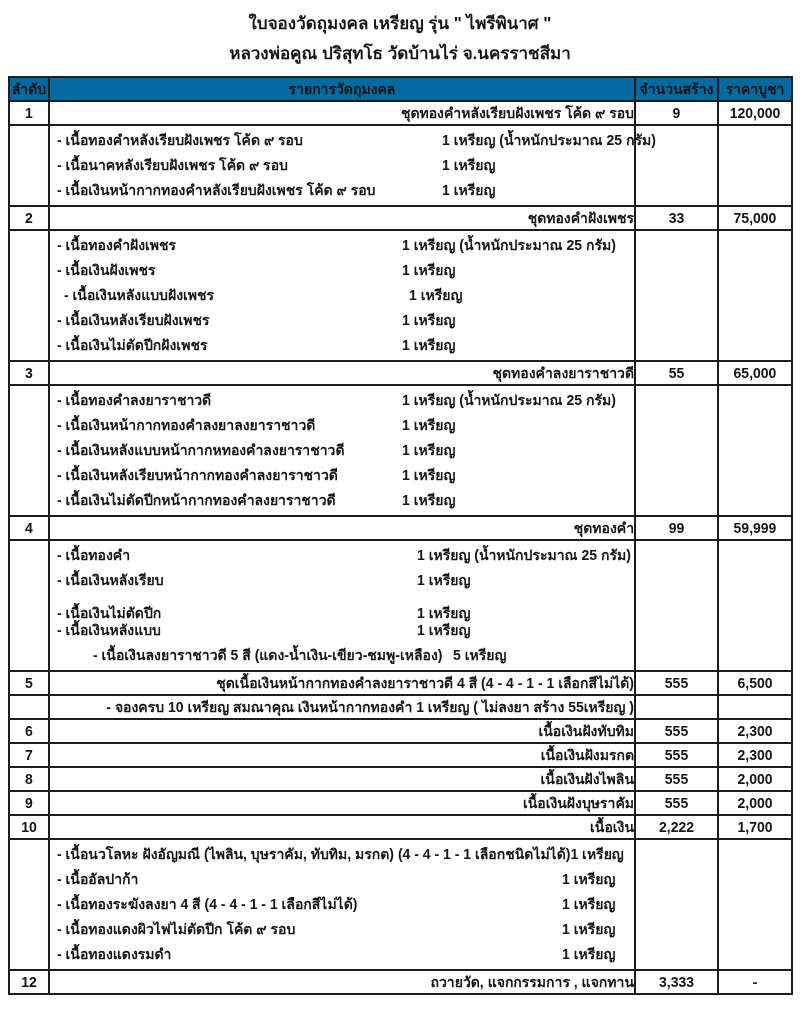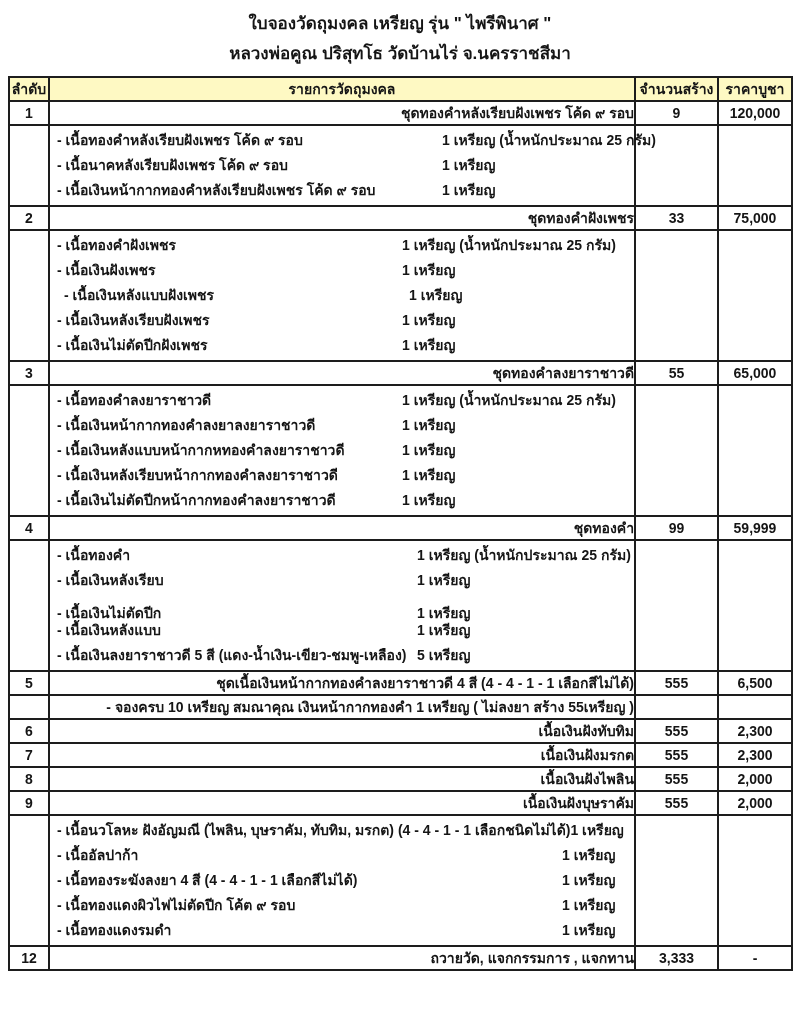--- a/index.html
+++ b/index.html
@@ -14,21 +14,21 @@
   }
   table.order-table{
     border-collapse:collapse;table-layout:fixed;
     margin:7px 0 0 8px;width:785px;
   }
   th,td{
     border:2px solid #1d1d1d;padding:0;
     font-size:14px;font-weight:700;color:#151515;
     vertical-align:middle;overflow:visible;
   }
-  th{height:22px;font-weight:700;background:#fef9c3;}
+  th{height:22px;font-weight:700;background:#0369a1;}
   td{height:22px;background:#fff;}
   .cell-no{text-align:center;}
   .cell-title{text-align:right;padding-left:5px;white-space:nowrap;}
   .cell-qty,.cell-price{text-align:center;}
   .items-cell{padding:2px 0 2px 7px;}
   .item-line{height:25px;line-height:25px;white-space:nowrap;}
   .lbl{display:inline-block;}
   .note-cell{text-align:right;padding-left:2px;white-space:nowrap;}
 </style>
 </head>
@@ -112,21 +112,21 @@
           <td class="cell-qty">99</td>
           <td class="cell-price">59,999</td>
         </tr>
         <tr class="sub-row">
           <td class="cell-no"></td>
           <td class="items-cell">
             <div class="item-line"><span class="lbl" style="min-width: 360px;">- เนื้อทองคำ</span><span class="amt">1 เหรียญ (น้ำหนักประมาณ 25 กรัม)</span></div>
             <div class="item-line"><span class="lbl" style="min-width: 360px;">- เนื้อเงินหลังเรียบ</span><span class="amt">1 เหรียญ</span></div>
             <div class="item-line"><span class="lbl" style="min-width: 360px; margin-top: 8px;">- เนื้อเงินไม่ตัดปีก</span><span class="amt">1 เหรียญ</span></div>
             <div class="item-line"><span class="lbl" style="min-width: 360px;">- เนื้อเงินหลังแบบ</span><span class="amt">1 เหรียญ</span></div>
-            <div class="item-line"><span class="lbl" style="min-width: 360px;">- เนื้อเงินลงยาราชาวดี 5 สี (แดง-น้ำเงิน-เขียว-ชมพู-เหลือง)</span><span class="amt">5 เหรียญ</span></div>
+            <div class="item-line"><span class="lbl" style="min-width: 360px; margin-left: 36px;">- เนื้อเงินลงยาราชาวดี 5 สี (แดง-น้ำเงิน-เขียว-ชมพู-เหลือง)</span><span class="amt">5 เหรียญ</span></div>
           </td>
           <td class="cell-qty"></td>
           <td class="cell-price"></td>
         </tr>
         <tr class="main-row">
           <td class="cell-no">5</td>
           <td class="cell-title">ชุดเนื้อเงินหน้ากากทองคำลงยาราชาวดี  4 สี  (4 - 4 - 1 - 1 เลือกสีไม่ได้)</td>
           <td class="cell-qty">555</td>
           <td class="cell-price">6,500</td>
         </tr>
@@ -153,20 +153,26 @@
           <td class="cell-title">เนื้อเงินฝังไพลิน</td>
           <td class="cell-qty">555</td>
           <td class="cell-price">2,000</td>
         </tr>
         <tr class="main-row">
           <td class="cell-no">9</td>
           <td class="cell-title">เนื้อเงินฝังบุษราคัม</td>
           <td class="cell-qty">555</td>
           <td class="cell-price">2,000</td>
         </tr>
+        <tr class="main-row">
+          <td class="cell-no">10</td>
+          <td class="cell-title">เนื้อเงิน</td>
+          <td class="cell-qty">2,222</td>
+          <td class="cell-price">1,700</td>
+        </tr>
         <tr class="sub-row">
           <td class="cell-no"></td>
           <td class="items-cell">
             <div class="item-line"><span class="lbl" style="min-width: 505px;">- เนื้อนวโลหะ ฝังอัญมณี (ไพลิน, บุษราคัม, ทับทิม, มรกต) (4 - 4 - 1 - 1 เลือกชนิดไม่ได้)</span><span class="amt">1 เหรียญ</span></div>
             <div class="item-line"><span class="lbl" style="min-width: 505px;">- เนื้ออัลปาก้า</span><span class="amt">1 เหรียญ</span></div>
             <div class="item-line"><span class="lbl" style="min-width: 505px;">- เนื้อทองระฆังลงยา 4 สี  (4 - 4 - 1 - 1 เลือกสีไม่ได้)</span><span class="amt">1 เหรียญ</span></div>
             <div class="item-line"><span class="lbl" style="min-width: 505px;">- เนื้อทองแดงผิวไฟไม่ตัดปีก   โค้ต ๙ รอบ</span><span class="amt">1 เหรียญ</span></div>
             <div class="item-line"><span class="lbl" style="min-width: 505px;">- เนื้อทองแดงรมดำ</span><span class="amt">1 เหรียญ</span></div>
           </td>
           <td class="cell-qty"></td>

